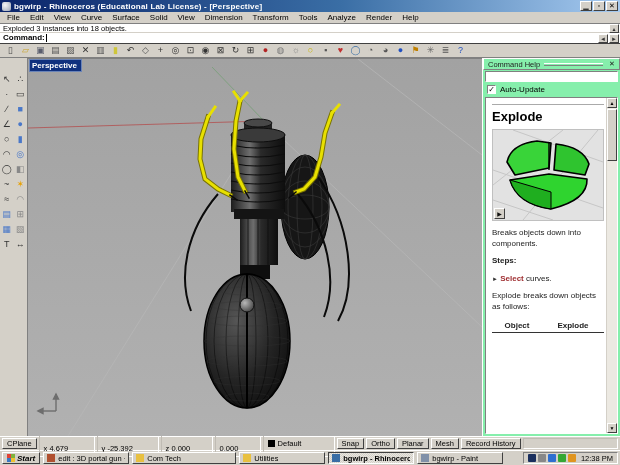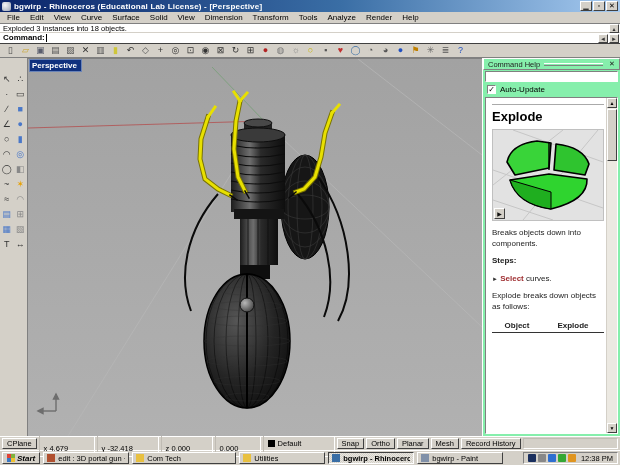--- a/index.html
+++ b/index.html
@@ -376,21 +376,21 @@
           <span class="sb-track"></span>
           <span class="sb-btn raised">▼</span>
         </div>
       </div>
     </div>
   </div>
 
   <div class="statusbar">
     <span class="sb-btn2 raised">CPlane</span>
     <span class="sb-cell flat" style="width:56px">x 4.679</span>
-    <span class="sb-cell flat" style="width:62px">y -32.418</span>
+    <span class="sb-cell flat" style="width:62px">y -25.392</span>
     <span class="sb-cell flat" style="width:52px">z 0.000</span>
     <span class="sb-cell flat" style="width:46px">0.000</span>
     <span class="sb-cell flat layer-chip" style="width:72px">
       <span class="chip"></span>
       <span>Default</span>
     </span>
     <span style="display:flex;gap:2px">
 
     <span class="sb-btn2 raised">Snap</span>
         <span class="sb-btn2 raised">Ortho</span>

